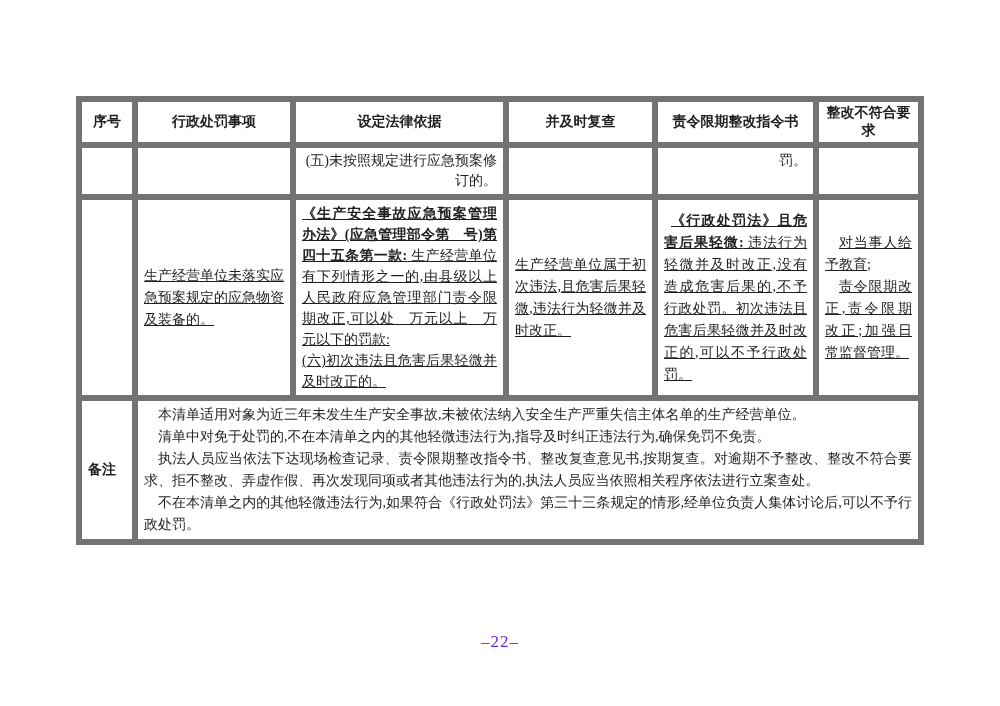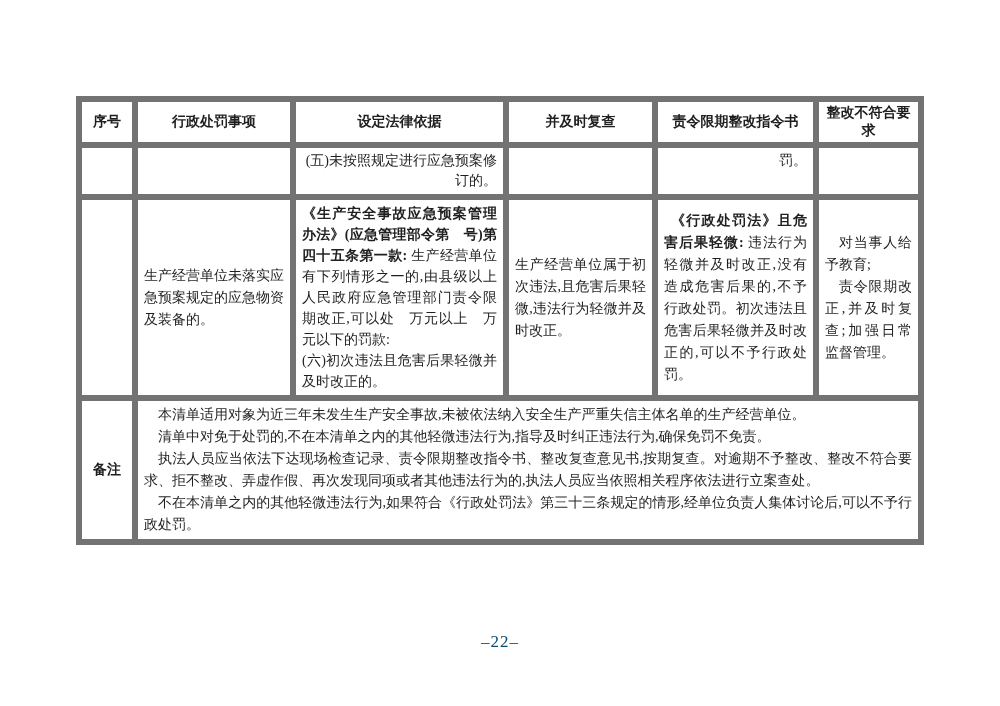--- a/index.html
+++ b/index.html
@@ -24,45 +24,45 @@
     padding:3px 6px;
     overflow:hidden;
   }
   .doc-table th {
     font-weight:bold;
     text-align:center;
     height:37px;
     padding:2px 2px;
   }
   tr.row-carry td { height:44px; vertical-align:top; }
-  tr.row-item  td { height:196px; }
+  tr.row-item  td { height:196px;text-decoration:underline; }
   tr.row-remark td { height:140px;font-family:Liberation Serif, serif; }
   .para {
     line-height:22px;
     text-align:justify;
     word-break:break-all;
   }
   .lb .para { line-height:21px; }
   .carry-para { line-height:20px; text-align:right; }
   .indent1 { text-indent:1em; }
   .indent-half { text-indent:0.5em; }
   .b { font-weight:bold; }
   .remark-label {
     font-weight:bold;
-    text-align:center;
+    text-align:left;
   }
   .remark-content { vertical-align:middle; padding:4px 10px 4px 12px; }
   .lb { vertical-align:top; padding:5px 6px; }
   .page-number {
     position:absolute;
     left:0; top:632px;
     width:1000px;
     text-align:center;
     font-size:17px;
-    color:#0c4a6e;
+    color:#6d28d9;
     letter-spacing:1px;
   }
 </style>
 </head>
 <body>
 
 <table class="doc-table">
   <colgroup>
     <col style="width:56px">
     <col style="width:158px">
@@ -104,21 +104,21 @@
         <div class="para">(六)初次违法且危害后果轻微并及时改正的。</div>
       </td>
       <td>
         <div class="para">生产经营单位属于初次违法,且危害后果轻微,违法行为轻微并及时改正。</div>
       </td>
       <td>
         <div class="para indent-half"><span class="b">《行政处罚法》且危害后果轻微:</span><span> 违法行为轻微并及时改正,没有造成危害后果的,不予行政处罚。初次违法且危害后果轻微并及时改正的,可以不予行政处罚。</span></div>
       </td>
       <td>
         <div class="para indent1">对当事人给予教育;</div>
-        <div class="para indent1">责令限期改正,并及时复查;加强日常监督管理。</div>
+        <div class="para indent1">责令限期改正,责令限期改正;加强日常监督管理。</div>
       </td>
     </tr>
 
     <tr class="row-remark">
       <td class="remark-label">备注</td>
       <td class="remark-content" colspan="5">
         <div class="para indent1">本清单适用对象为近三年未发生生产安全事故,未被依法纳入安全生产严重失信主体名单的生产经营单位。</div>
         <div class="para indent1">清单中对免于处罚的,不在本清单之内的其他轻微违法行为,指导及时纠正违法行为,确保免罚不免责。</div>
         <div class="para indent1">执法人员应当依法下达现场检查记录、责令限期整改指令书、整改复查意见书,按期复查。对逾期不予整改、整改不符合要求、拒不整改、弄虚作假、再次发现同项或者其他违法行为的,执法人员应当依照相关程序依法进行立案查处。</div>
         <div class="para indent1">不在本清单之内的其他轻微违法行为,如果符合《行政处罚法》第三十三条规定的情形,经单位负责人集体讨论后,可以不予行政处罚。</div>

